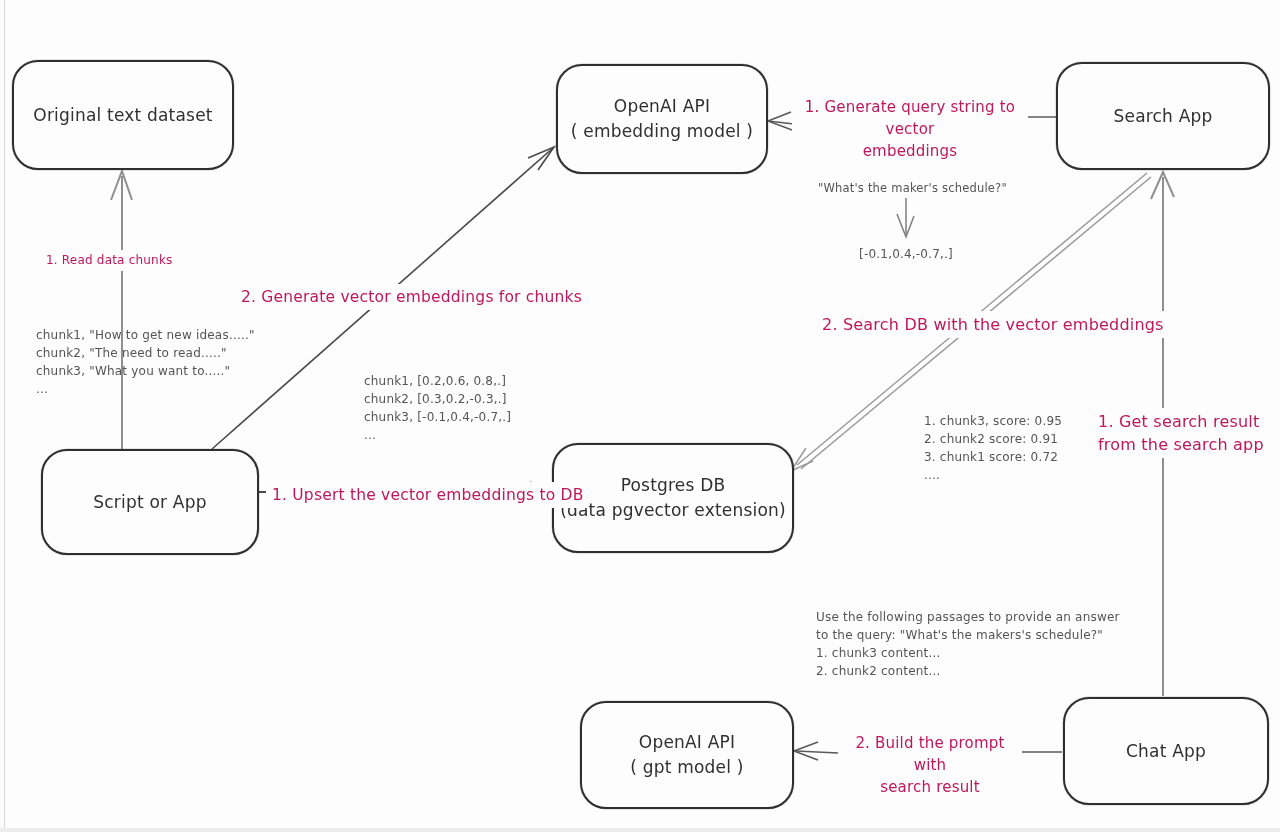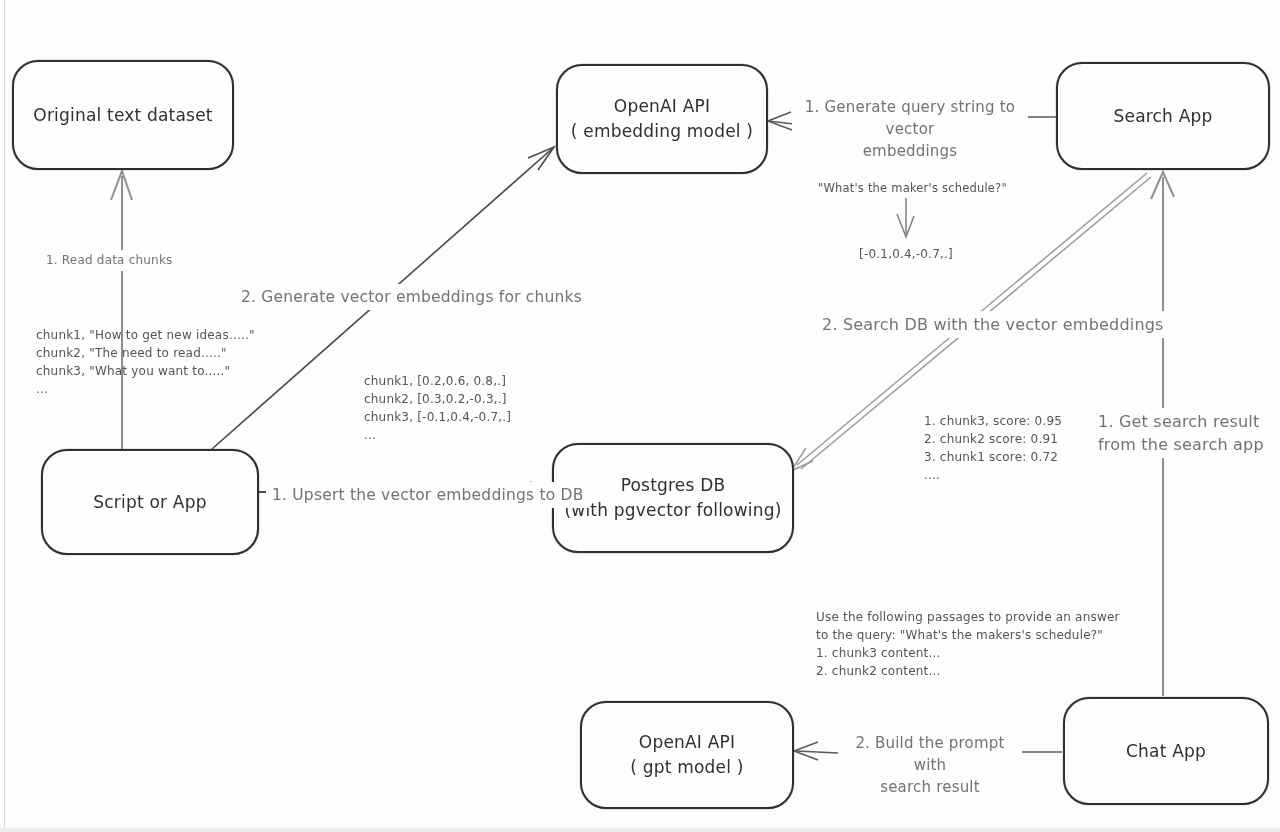--- a/index.html
+++ b/index.html
@@ -22,21 +22,21 @@
     display:flex;flex-direction:column;align-items:center;justify-content:center;
     text-align:center;
     font-size:17px;color:#303030;
     letter-spacing:.2px;
     line-height:1.45;
     box-shadow:0 0 0 .5px rgba(60,60,60,.25);
   }
   .flow-label{
     position:absolute;
     background:#fdfdfd;
-    color:#737373;
+    color:#be185d;
     font-size:15.5px;
     letter-spacing:.2px;
     padding:2px 6px;
     line-height:1.45;
     white-space:nowrap;
   }
   .flow-label.center{text-align:center;white-space:normal;}
   .annot{
     position:absolute;
     color:#555;
@@ -114,21 +114,21 @@
   <div class="node" style="left:1056px;top:62px;width:210px;height:104px;">
     <span>Search App</span>
   </div>
 
   <div class="node" style="left:16px;top:449px;width:214px;height:102px;margin-left:25px;">
     <span>Script or App</span>
   </div>
 
   <div class="node" style="left:552px;top:443px;width:238px;height:106px;">
     <span>Postgres DB</span>
-    <span>(with pgvector following)</span>
+    <span>(data pgvector extension)</span>
   </div>
 
   <div class="node" style="left:580px;top:701px;width:210px;height:104px;">
     <span>OpenAI API</span>
     <span>( gpt model )</span>
   </div>
 
   <div class="node" style="left:1063px;top:697px;width:202px;height:104px;">
     <span>Chat App</span>
   </div>

